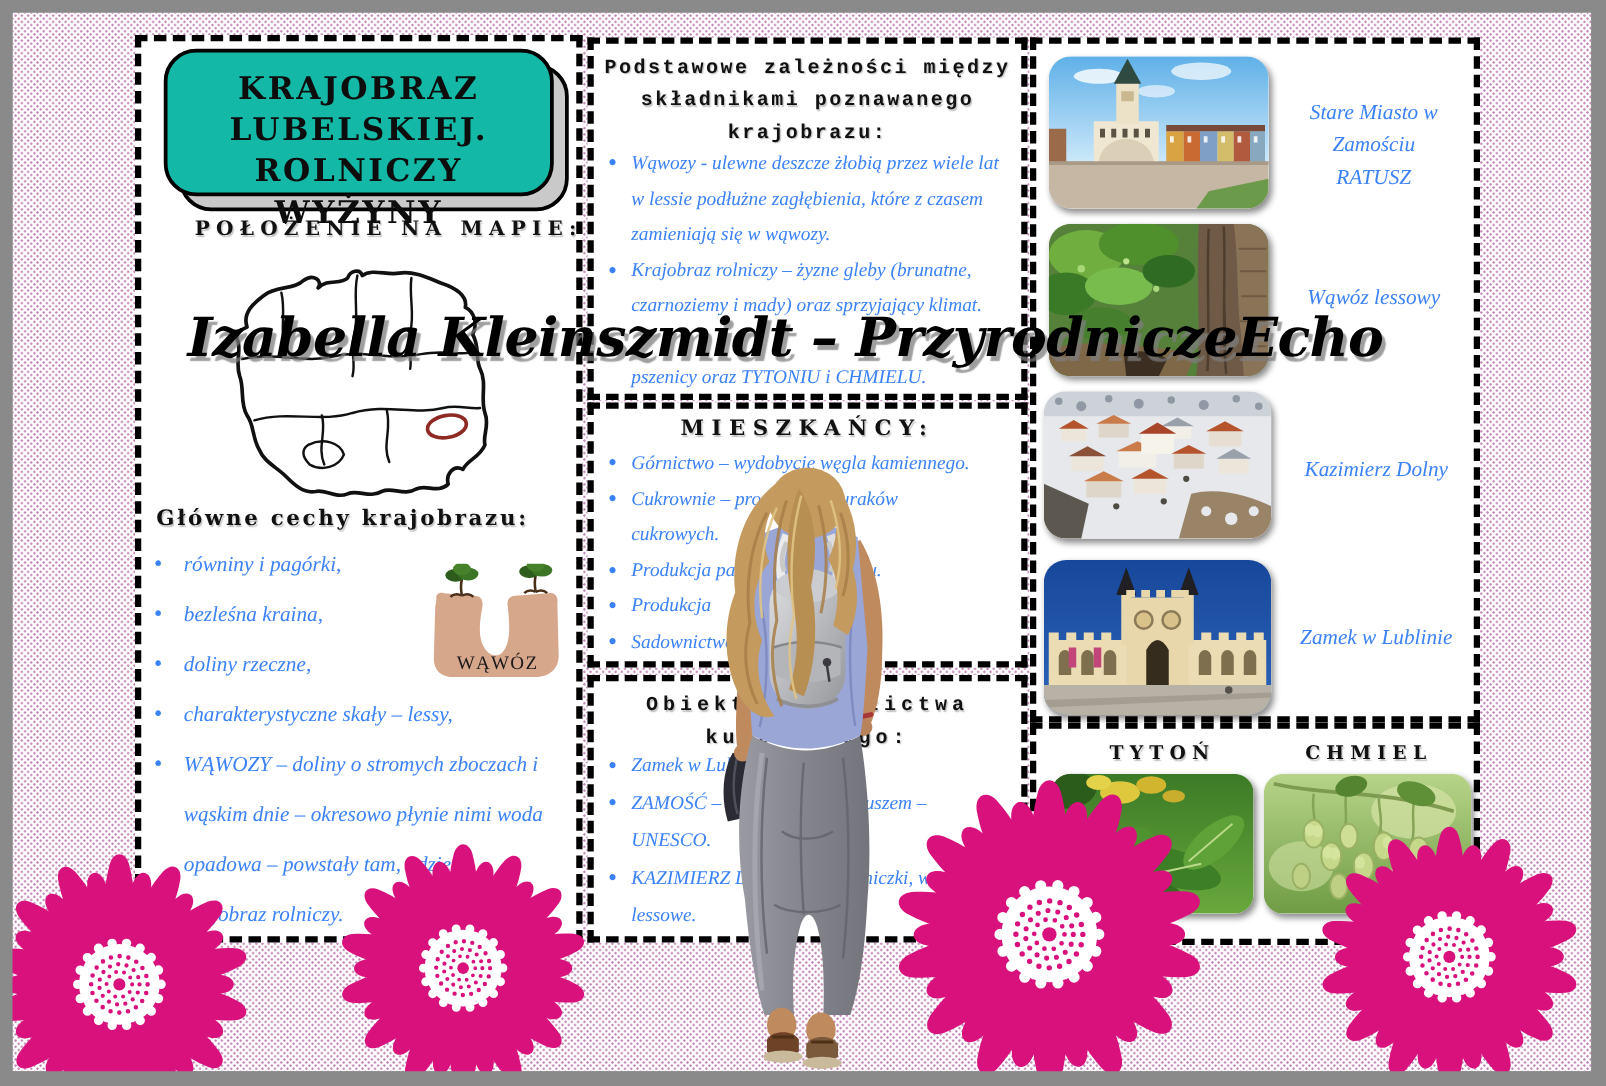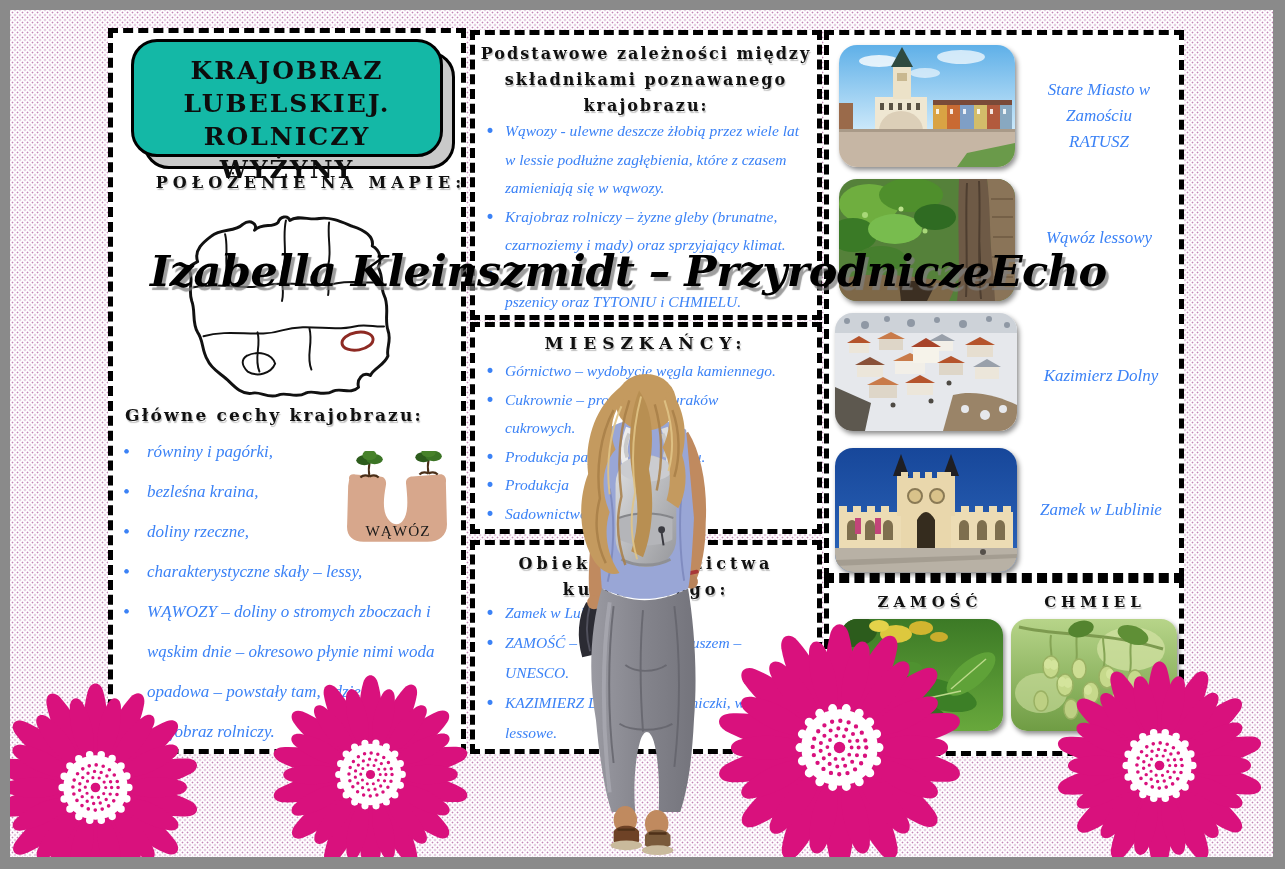--- a/index.html
+++ b/index.html
@@ -28,21 +28,21 @@
      border:3px solid #000;border-radius:26px;box-sizing:border-box;z-index:1;}
   .title-line{font-size:25px;font-weight:600;letter-spacing:2px;line-height:33px;color:#0d0d0d;}
   .map-heading{position:absolute;left:0;top:140px;width:100%;font-size:16px;letter-spacing:5px;margin-left:24px;}
   .features-heading{position:absolute;left:12px;top:372px;font-size:17px;letter-spacing:2.2px;text-align:center;}
   .feature-row{position:relative;height:40px;white-space:nowrap;}
   .feature-row .mark{position:absolute;left:10px;top:0;font-size:19px;}
   .feature-row .txt{position:absolute;left:34px;top:1px;font-size:17px;}
   .feature-row .txt.cont{left:34px;}
 
   
-  .mid-head-line{font-size:16px;letter-spacing:2px;line-height:26px;}
+  .mid-head-line{font-size:16px;letter-spacing:2px;line-height:26px;font-family:Liberation Mono, monospace;}
   .mid-bullet{position:relative;height:28.5px;white-space:nowrap;}
   .mid-bullet .mark{position:absolute;left:10px;top:0;font-size:17px;font-style:normal;font-family:"DejaVu Sans",sans-serif;}
   .mid-bullet .txt{position:absolute;left:30px;top:1px;font-size:15.5px;}
   .mid-bullet .txt.cont{left:30px;}
 
   
   .photo{position:absolute;border-radius:18px;overflow:hidden;box-shadow:2px 3px 5px rgba(0,0,0,.45);}
   .photo svg{display:block;}
   .g-label{position:absolute;text-align:center;font-size:17px;line-height:26px;}
 
@@ -433,21 +433,21 @@
         <path d="M0,112 L182,106 L182,110 L0,118 Z" fill="#a49d91"></path>
         <circle cx="148" cy="104" r="3" fill="#55504a"></circle>
       </svg>
     </div>
     <div class="g-label it" style="left:192px;top:462px;width:160px;">
       <div>Zamek w Lublinie</div>
     </div>
   </div>
 
   <div class="panel" style="left:824px;top:578px;width:360px;height:178px;">
-    <div class="hd crop-label" style="left:36px;top:10px;width:130px;">ZAMOŚĆ</div>
+    <div class="hd crop-label" style="left:36px;top:10px;width:130px;">TYTOŃ</div>
     <div class="hd crop-label" style="left:196px;top:10px;width:140px;">CHMIEL</div>
 
     <div class="photo" style="left:12px;top:36px;width:162px;height:112px;border-radius:16px;">
       <svg width="162" height="112" viewBox="0 0 162 112" preserveAspectRatio="none">
         <defs>
             <linearGradient id="tob" x1="0" y1="0" x2="0" y2="1">
               <stop offset="0" stop-color="#3c7a26"></stop>
               <stop offset="1" stop-color="#68a83c"></stop>
             </linearGradient>
           </defs>

